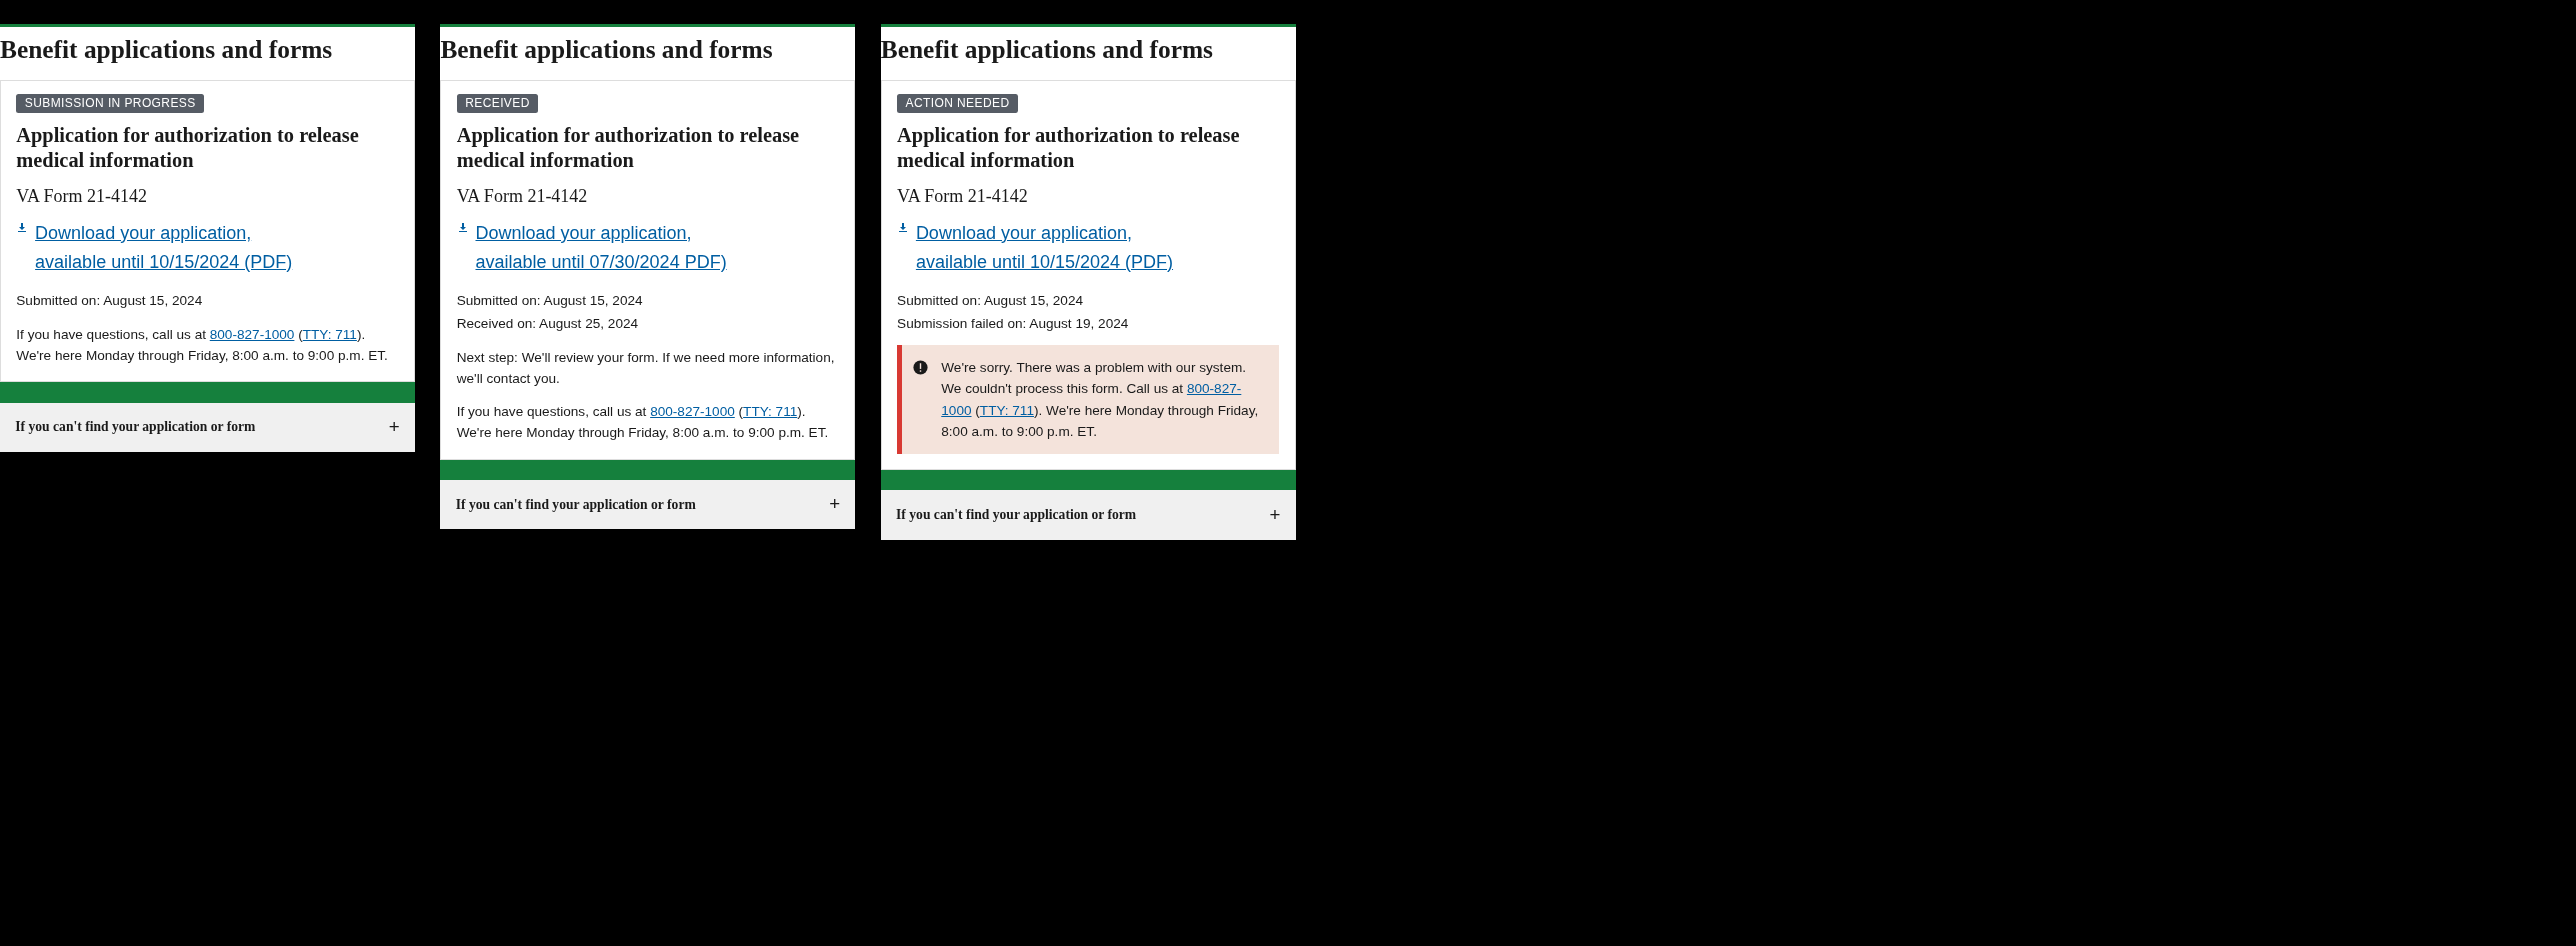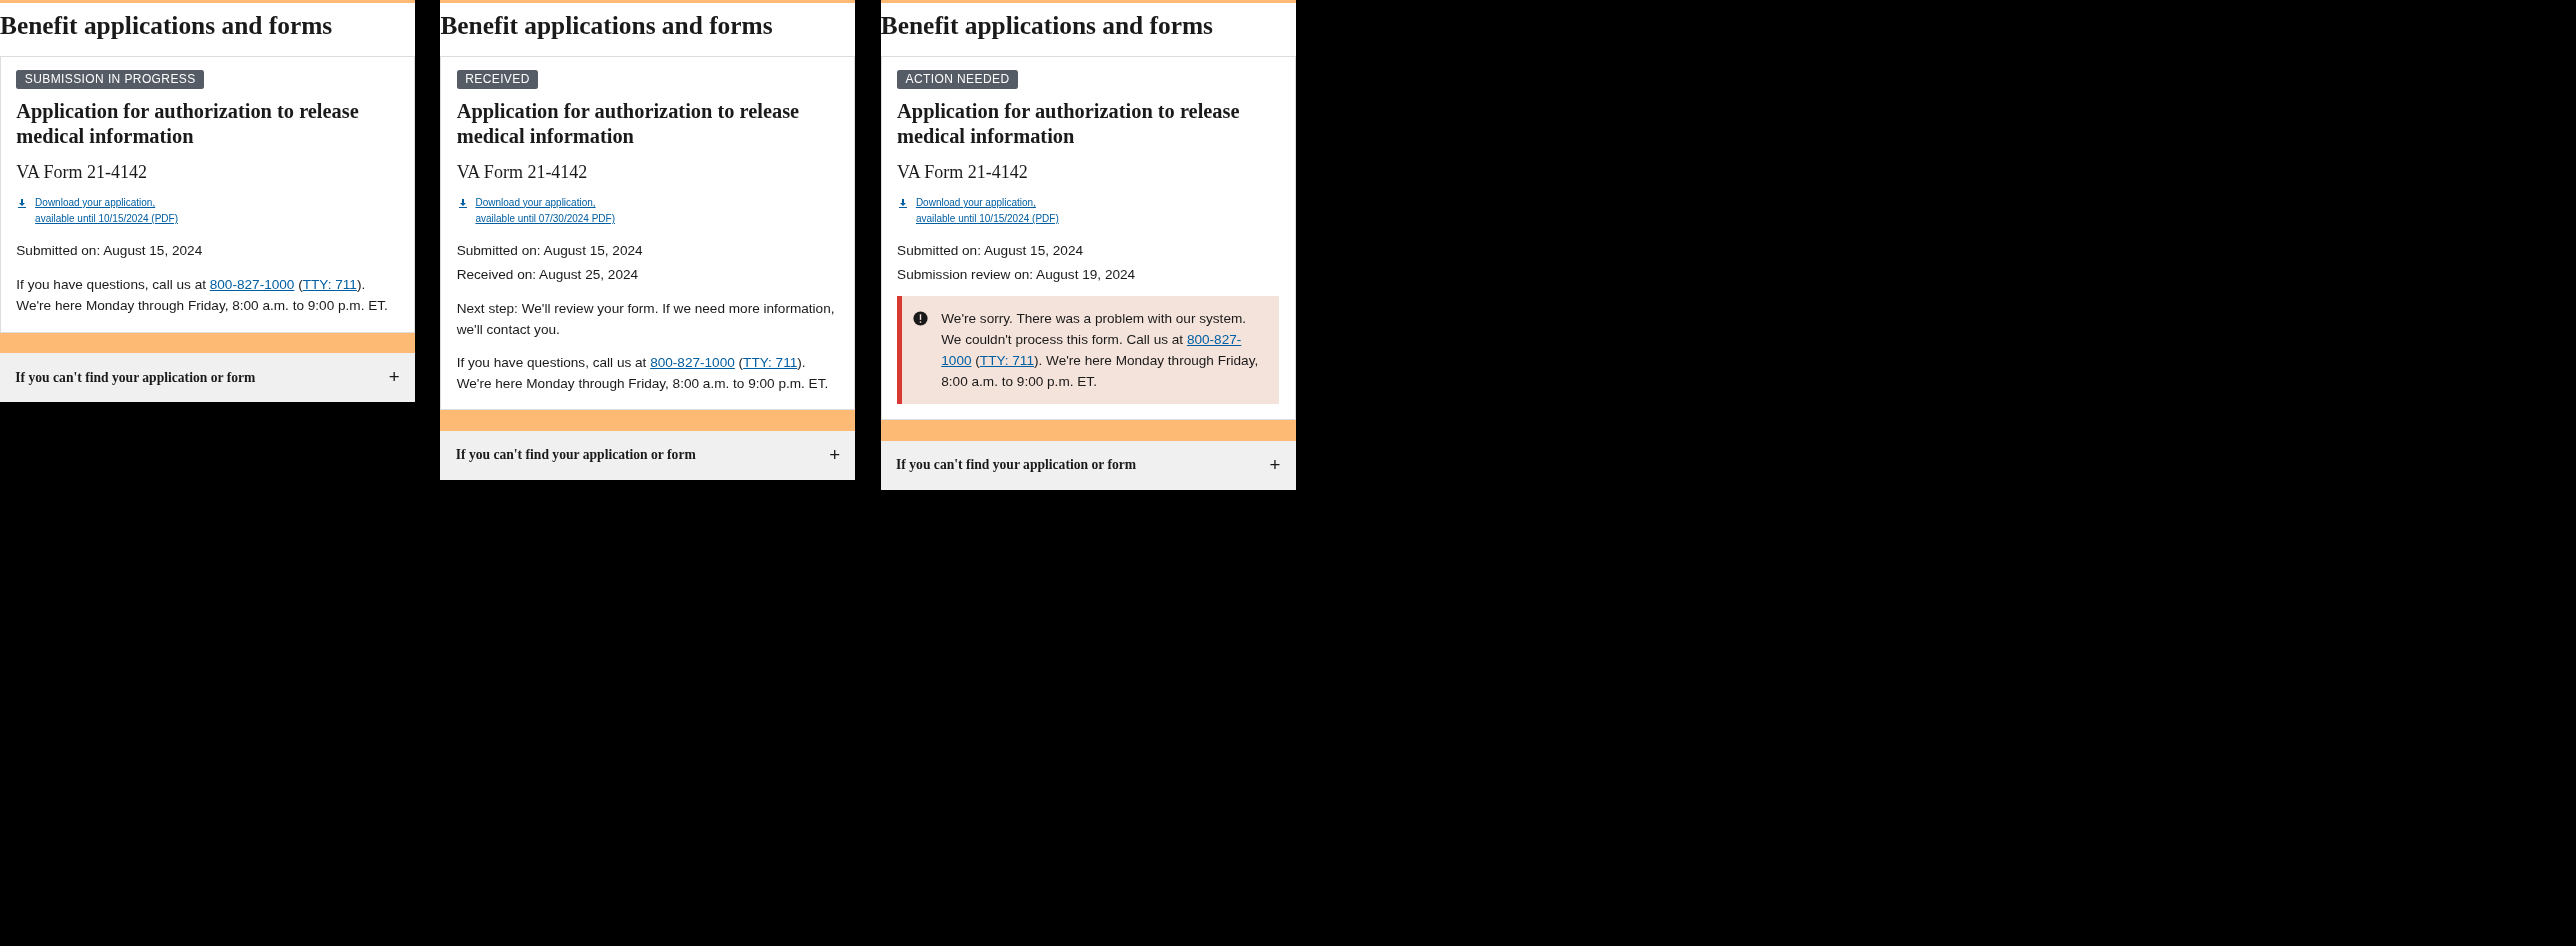--- a/index.html
+++ b/index.html
@@ -69,21 +69,21 @@
     }
     .download-icon {
       color: #005ea2;
       font-size: 12px;
       margin-top: 3.4px;
       flex-shrink: 0;
     }
     .download-text {
       color: #005ea2;
       text-decoration: underline;
-      font-size: 10px;
+      font-size: 18px;
       line-height: 1.6;
       font-family: 'Helvetica Neue', Arial, sans-serif;
     }
     .date-line {
       font-size: 13.6px;
       line-height: 1.6;
       margin-bottom: 1.7px;
       font-family: 'Helvetica Neue', Arial, sans-serif;
     }
     .paragraph {
@@ -134,22 +134,23 @@
       color: #1a1a1a;
       font-family: Liberation Serif, serif;
     }
     .accordion-icon {
       font-size: 18.7px;
       font-weight: 400;
       color: #1a1a1a;
       line-height: 1;
     }
     .section-wrap {
-      background: #fdba74;
+      background: #15803d;
       padding: 3.4px 0 0 0;
+      margin-top: 24px;
     }
   </style>
 </head>
 <body>
 
 <div class="column">
   <div class="section-wrap">
     <h1 class="section-heading">Benefit applications and forms</h1>
     <div class="card">
       <span class="status-badge">SUBMISSION IN PROGRESS</span>
@@ -231,21 +232,21 @@
         </span>
         <span class="download-text">
           <span>Download your application,</span><br>
           <span>available until 10/15/2024 (PDF)</span>
         </span>
       </a>
       <div class="date-line">
         <span>Submitted on: </span><span>August 15, 2024</span>
       </div>
       <div class="date-line">
-        <span>Submission review on: </span><span>August 19, 2024</span>
+        <span>Submission failed on: </span><span>August 19, 2024</span>
       </div>
       <div class="alert-box">
         <span class="alert-icon">
           <svg width="17" height="17" viewBox="0 0 24 24" fill="#1a1a1a">
               <circle cx="12" cy="12" r="10"></circle>
               <rect x="11" y="6" width="2" height="8" fill="#f4e3db"></rect>
               <rect x="11" y="16" width="2" height="2" fill="#f4e3db"></rect>
             </svg>
         </span>
         <div class="alert-text">

